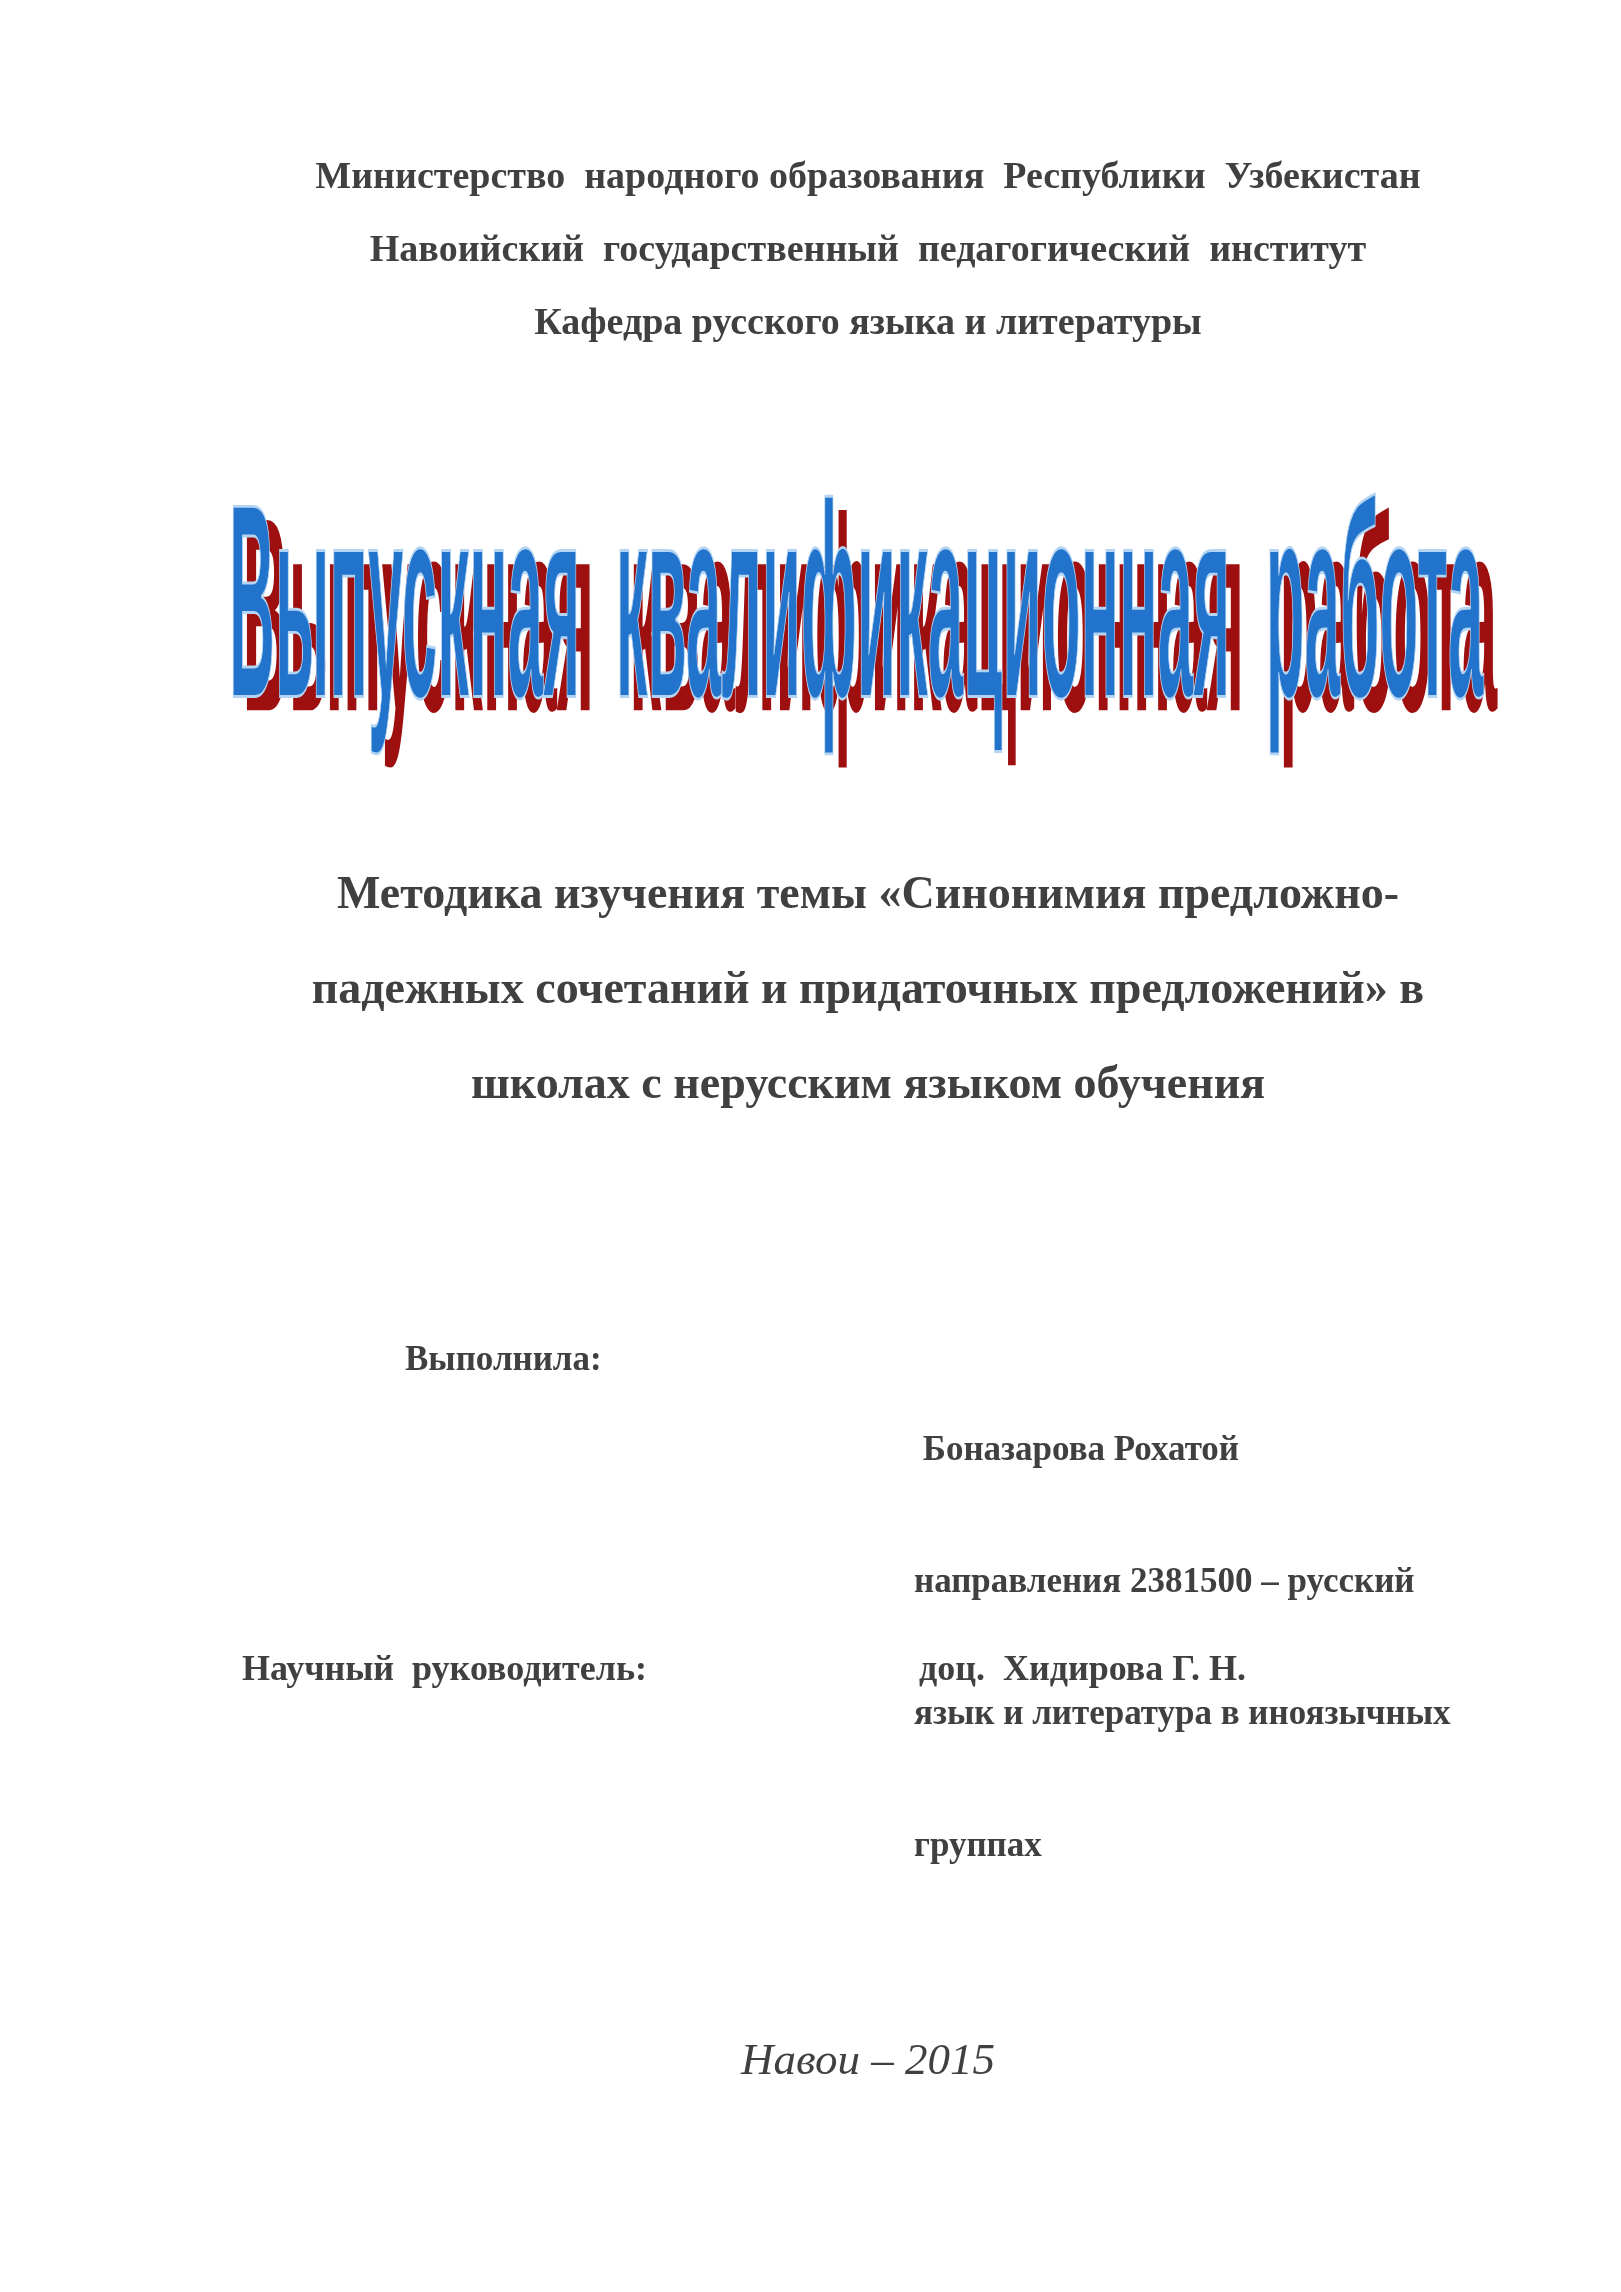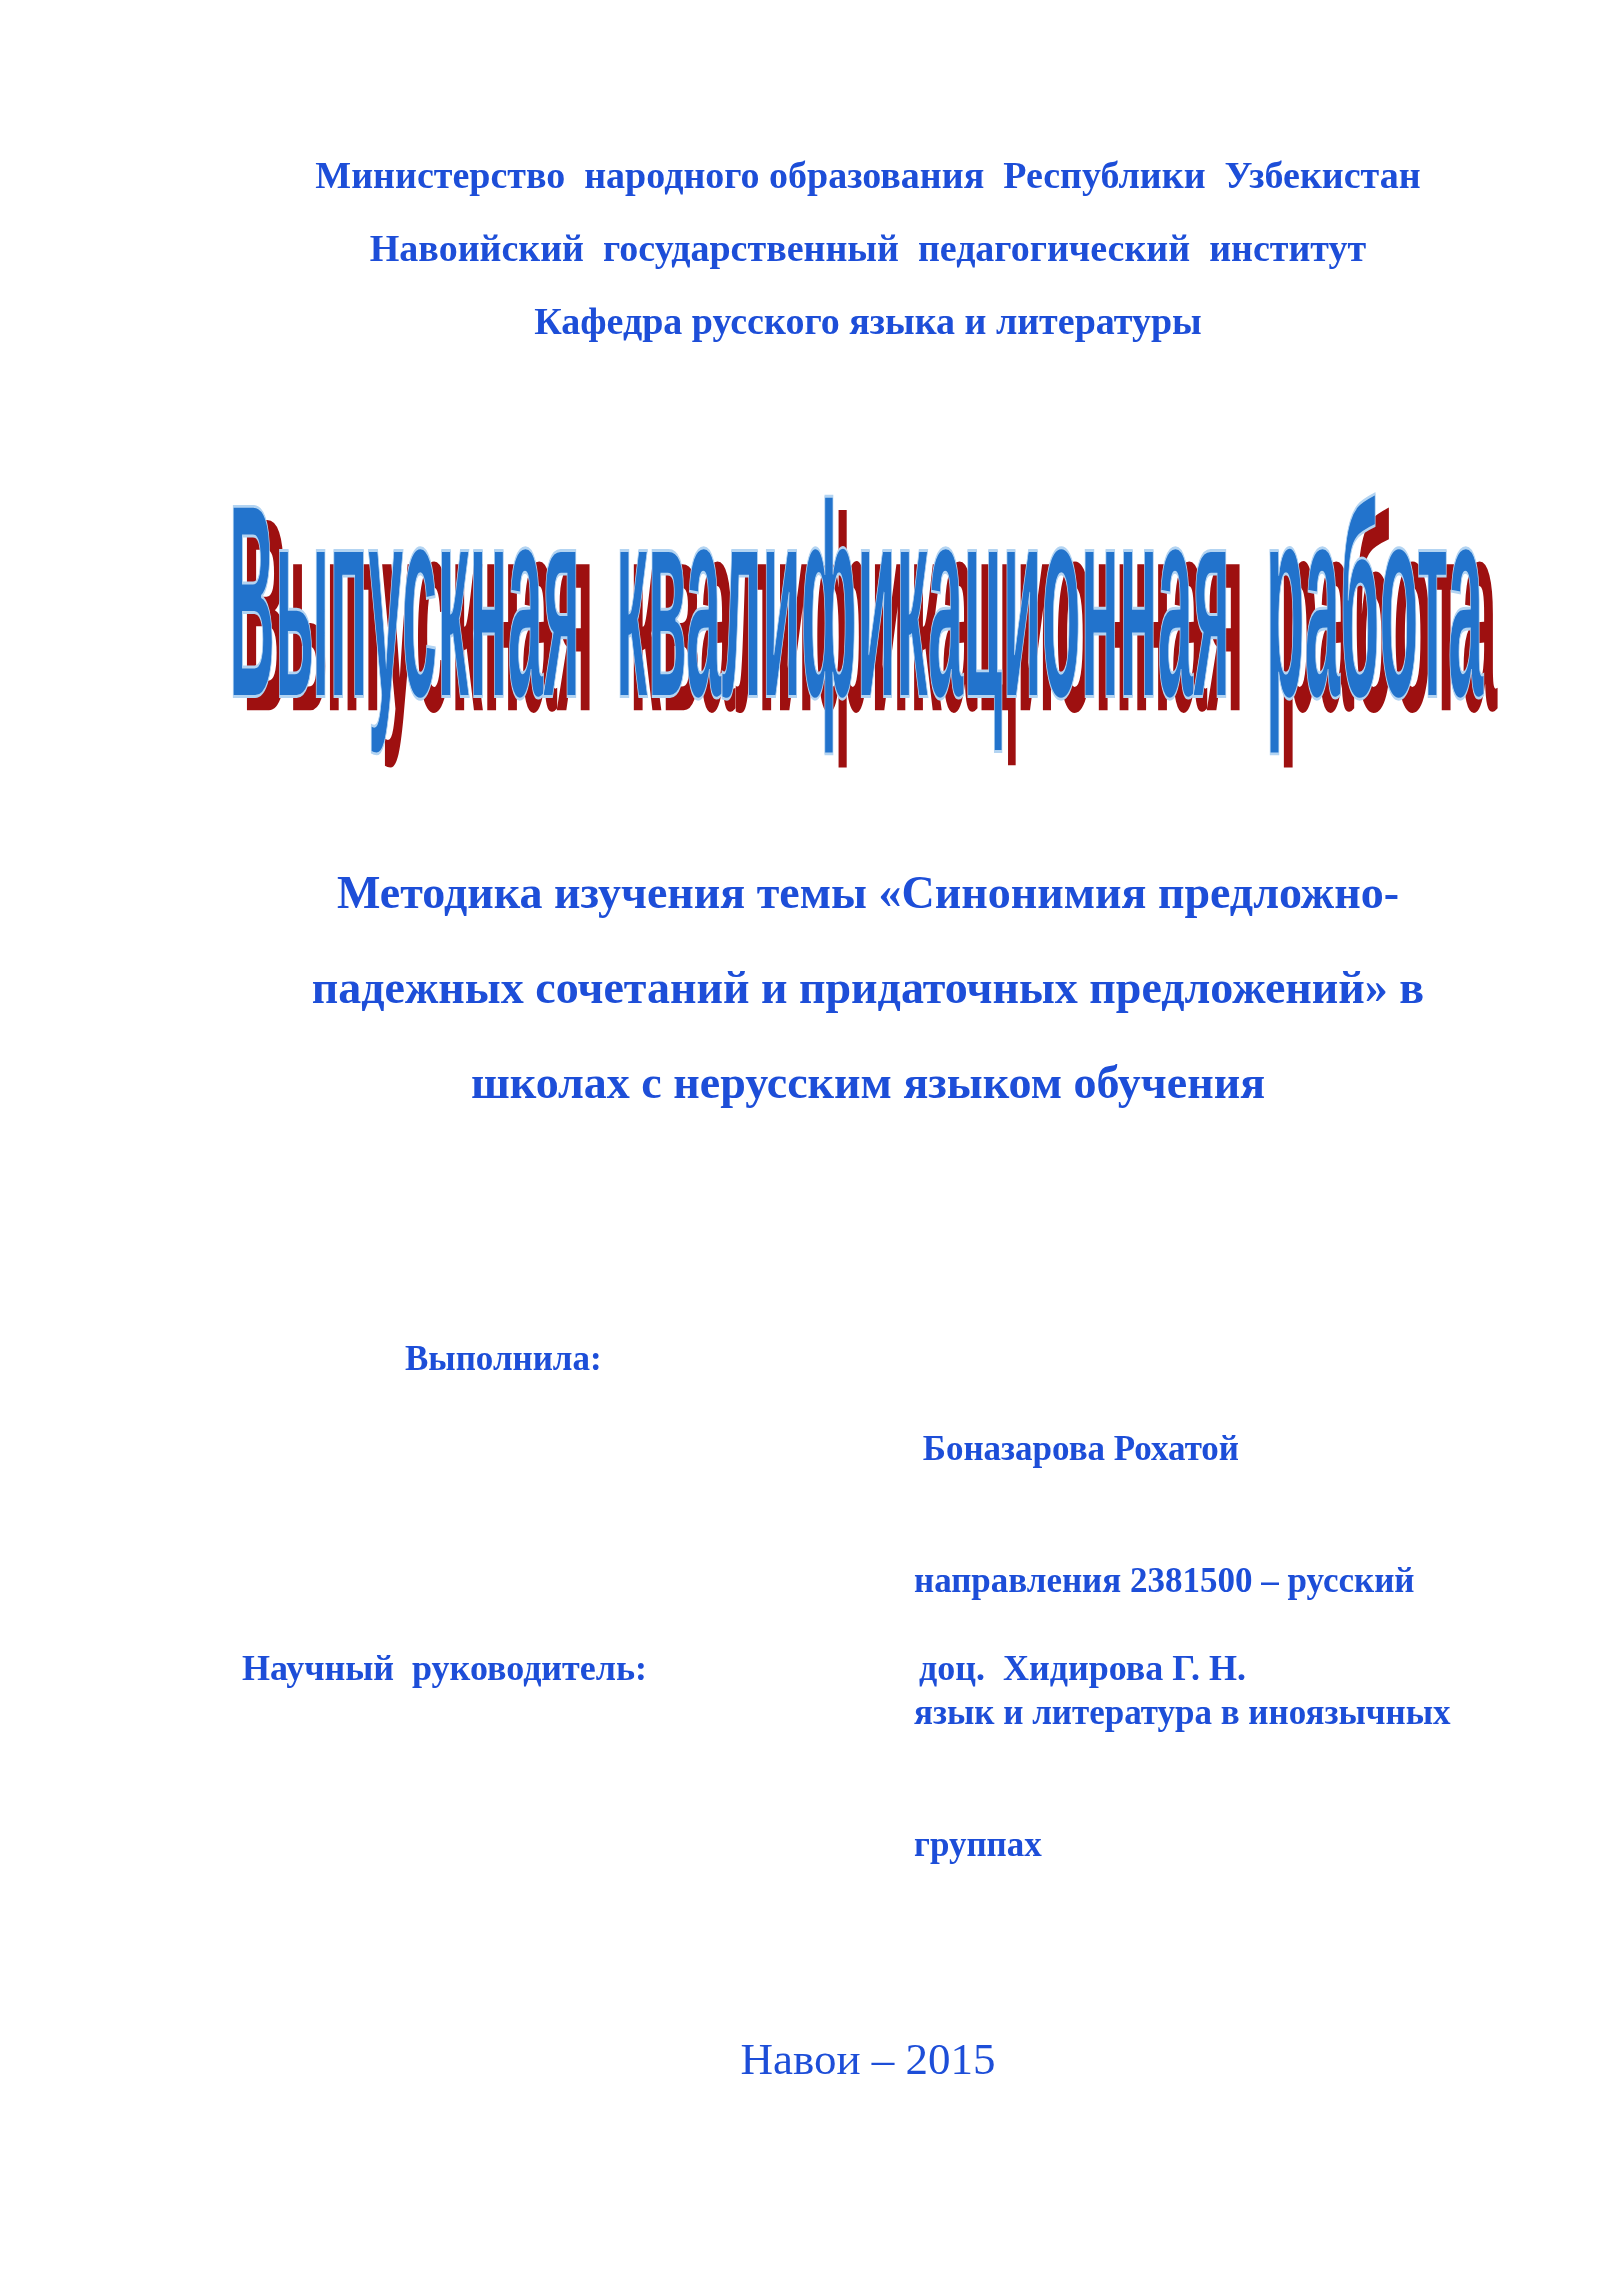--- a/index.html
+++ b/index.html
@@ -6,21 +6,21 @@
     margin: 0;
     padding: 0;
     background: #ffffff;
   }
   .page {
     position: relative;
     width: 1621px;
     height: 2293px;
     background: #ffffff;
     font-family: "Liberation Serif", serif;
-    color: #1d4ed8;
+    color: #404040;
     overflow: hidden;
   }
   .content-center {
     position: absolute;
     left: 231px;
     right: 116px;
     text-align: center;
   }
   .pre { white-space: pre-wrap; }
 
@@ -71,20 +71,21 @@
     top: 1647px;
     font-weight: bold;
     font-size: 36px;
     white-space: pre-wrap;
   }
 
   .footer-block {
     top: 2033px;
     font-weight: normal;
     font-size: 45px;
+    font-style: italic;
   }
 </style>
 </head>
 <body>
 
 <div class="page">
 
   <div class="content-center header-block">
     <div class="pre">Министерство  народного образования  Республики  Узбекистан</div>
     <div class="pre">Навоийский  государственный  педагогический  институт</div>

